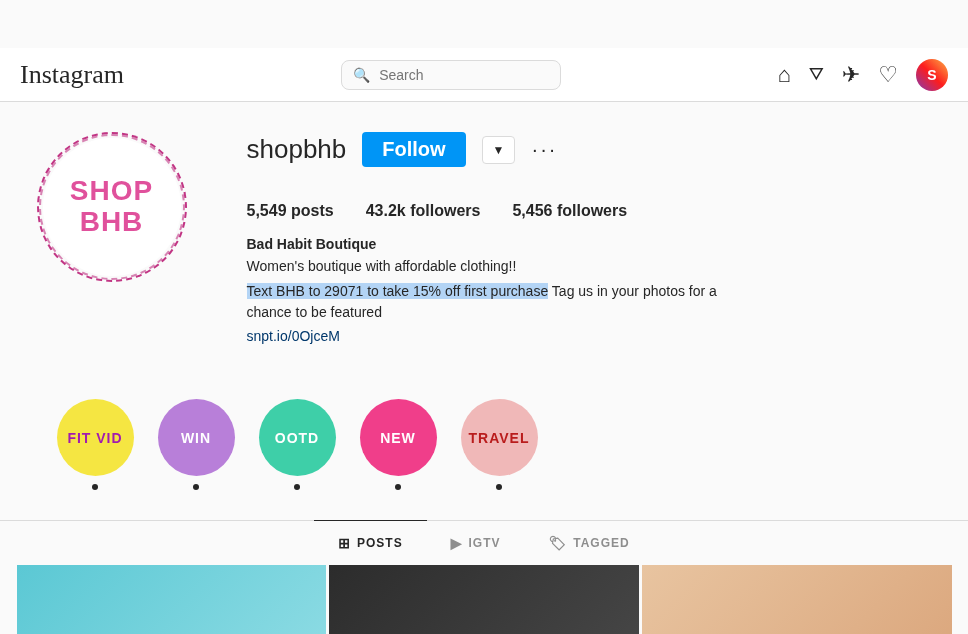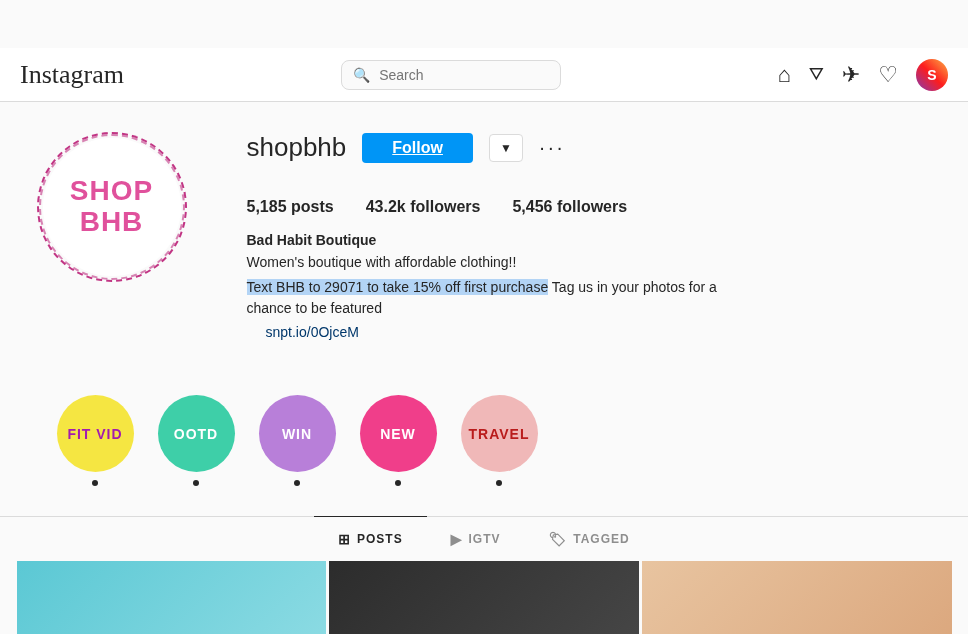--- a/index.html
+++ b/index.html
@@ -46,37 +46,37 @@
     .dotted-circle {
       position: absolute; top: 0; left: 0; width: 100%; height: 100%;
       border-radius: 50%; border: 2px dashed #c13584; opacity: 0.6;
     }
 
     .profile-info { flex: 1; }
     .profile-top { display: flex; align-items: center; gap: 16px; margin-bottom: 35px; }
     .profile-username { font-size: 26px; font-weight: 300; color: #262626; }
     .btn-follow {
       background: #0095f6; color: #fff; border: none; border-radius: 4px;
-      padding: 6px 30px; font-size: 16px; font-weight: 600; cursor: pointer; text-decoration: underline;
+      padding: 6px 20px; font-size: 20px; font-weight: 600; cursor: pointer;
     }
     .btn-dropdown {
       background: #fff; border: 1px solid #dbdbdb; border-radius: 4px;
       padding: 6px 10px; font-size: 12px; cursor: pointer; color: #262626;
     }
     .btn-more { background: none; border: none; font-size: 20px; cursor: pointer; color: #262626; letter-spacing: 2px; }
 
     .profile-stats { display: flex; gap: 32px; margin-bottom: 16px; }
     .stat { font-size: 16px; color: #262626; }
     .stat span { font-weight: 600; }
 
     .profile-bio { max-width: 500px; }
     .bio-name { font-weight: 700; font-size: 14px; margin-bottom: 4px; }
     .bio-text { font-size: 14px; line-height: 1.5; margin-bottom: 4px; }
     .bio-highlight { background: #b3d4f5; }
-    .bio-link { color: #00376b; font-size: 14px; text-decoration: none; margin-left: 19px; }
+    .bio-link { color: #00376b; font-size: 14px; text-decoration: none; }
 
     
     .stories-section { padding: 20px 0 10px; border-bottom: none; }
     .stories-row { display: flex; gap: 24px; padding: 10px 20px; }
     .story-item { display: flex; flex-direction: column; align-items: center; gap: 8px; cursor: pointer; }
     .story-circle {
       width: 77px; height: 77px; border-radius: 50%;
       display: flex; align-items: center; justify-content: center;
       font-size: 14px; font-weight: 700; color: #fff; letter-spacing: 1px;
     }
@@ -135,21 +135,21 @@
     <div class="profile-info">
       <div class="profile-top">
         <span class="profile-username">shopbhb</span>
         <button class="btn-follow">Follow</button>
         <button class="btn-dropdown">▼</button>
         <button class="btn-more">···</button>
       </div>
 
       <div class="profile-stats">
         <div class="stat">
-          <span>5,185</span>
+          <span>5,549</span>
           <span>posts</span>
         </div>
         <div class="stat">
           <span>43.2k</span>
           <span>followers</span>
         </div>
         <div class="stat">
           <span>5,456</span>
           <span>followers</span>
         </div>
@@ -166,25 +166,25 @@
     </div>
   </div>
 
   <div class="stories-section">
     <div class="stories-row" id="stories-row">
     <div class="story-item">
           <div class="story-circle" style="background: rgb(245, 230, 66); color: #a21caf;">FIT VID</div>
           <div class="story-dot"></div>
         </div>
         <div class="story-item">
+          <div class="story-circle" style="background: rgb(184, 127, 217); color: rgb(255, 255, 255);">WIN</div>
+          <div class="story-dot"></div>
+        </div>
+        <div class="story-item">
           <div class="story-circle" style="background: rgb(62, 207, 168); color: rgb(255, 255, 255);">OOTD</div>
-          <div class="story-dot"></div>
-        </div>
-        <div class="story-item">
-          <div class="story-circle" style="background: rgb(184, 127, 217); color: rgb(255, 255, 255);">WIN</div>
           <div class="story-dot"></div>
         </div>
         <div class="story-item">
           <div class="story-circle" style="background: rgb(240, 62, 138); color: rgb(255, 255, 255);">NEW</div>
           <div class="story-dot"></div>
         </div>
         <div class="story-item">
           <div class="story-circle" style="background: rgb(240, 184, 184); color: #b91c1c;">TRAVEL</div>
           <div class="story-dot"></div>
         </div>

